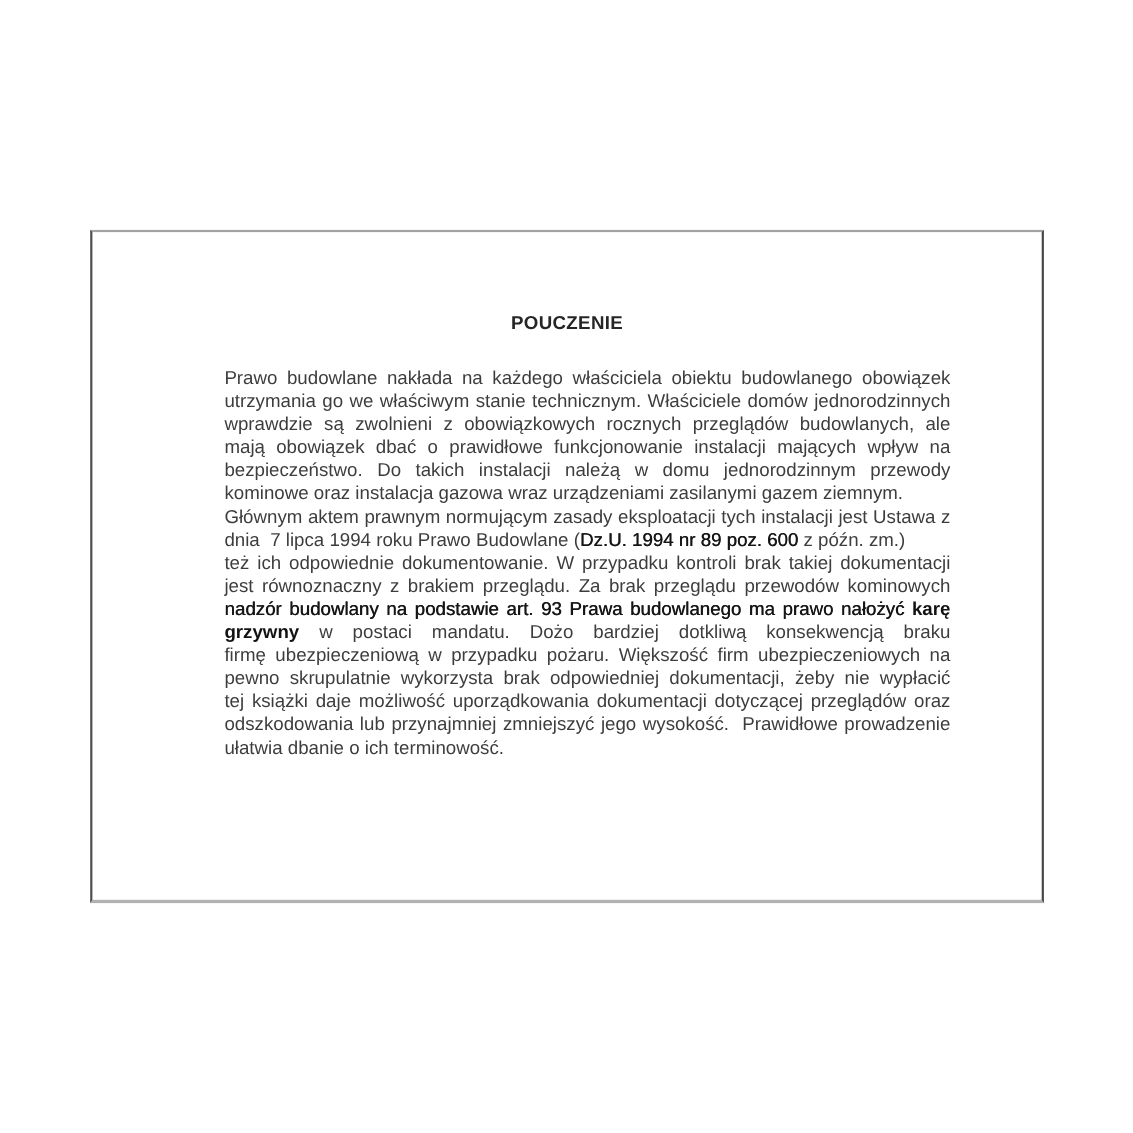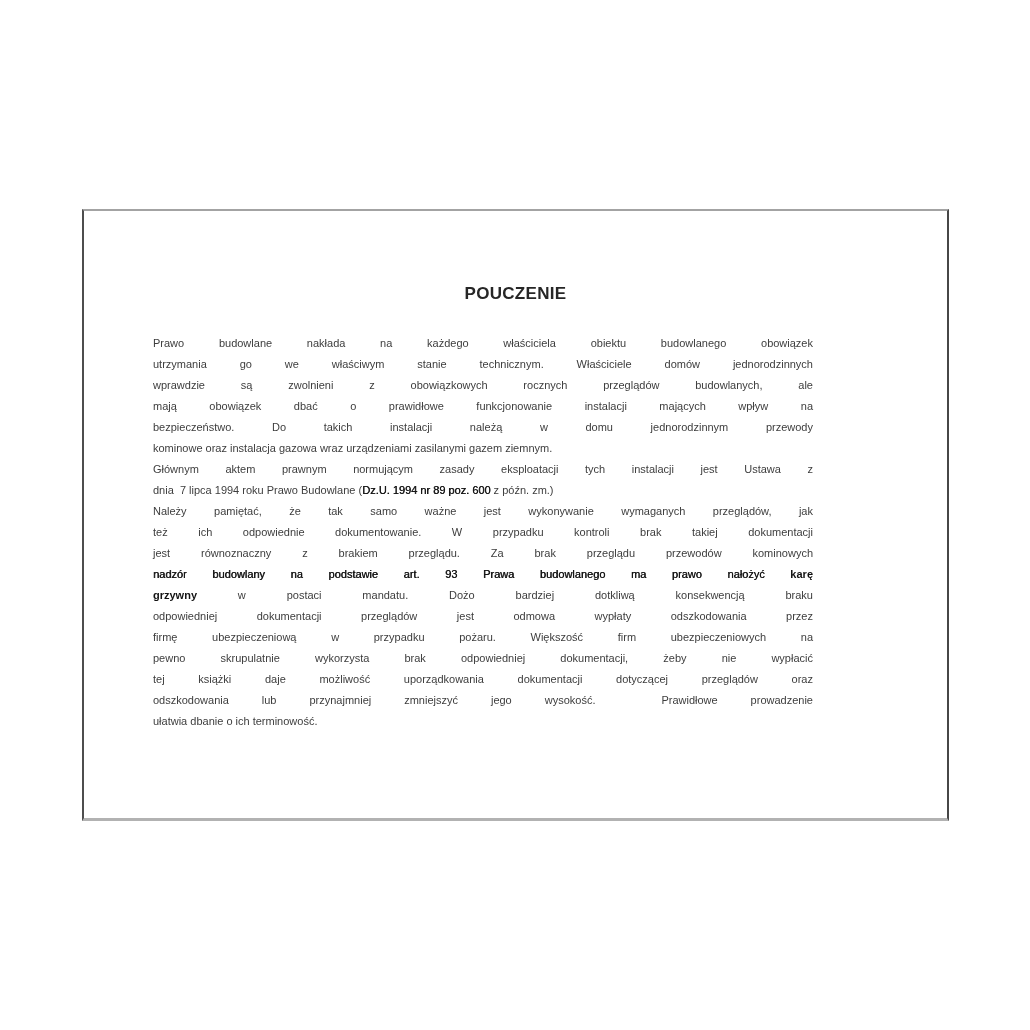--- a/index.html
+++ b/index.html
@@ -28,23 +28,23 @@
   }
   .doc-title {
     margin-top: 72px;
     text-align: center;
     font-size: 17px;
     font-weight: bold;
     line-height: 21px;
     letter-spacing: 0.3px;
   }
   .body-text {
-    margin: 29px 0 0 69px;
+    margin: 29px 0 0 120px;
     width: 660px;
-    font-size: 11px;
+    font-size: 17px;
     line-height: 21px;
   }
   .line {
     text-align: justify;
     text-align-last: justify;
   }
   .line.lastline {
     text-align-last: left;
   }
   .seg-normal { font-weight: normal; }
@@ -58,25 +58,23 @@
   <div class="doc-title" style="color: rgb(38, 38, 38);">POUCZENIE</div>
   <div class="body-text" style="color: rgb(61, 61, 61);">
       <div class="line"><span class="seg-normal">Prawo budowlane nakłada na każdego właściciela obiektu budowlanego obowiązek</span></div>
       <div class="line"><span class="seg-normal">utrzymania go we właściwym stanie technicznym. Właściciele domów jednorodzinnych</span></div>
       <div class="line"><span class="seg-normal">wprawdzie są zwolnieni z obowiązkowych rocznych przeglądów budowlanych, ale</span></div>
       <div class="line"><span class="seg-normal">mają obowiązek dbać o prawidłowe funkcjonowanie instalacji mających wpływ na</span></div>
       <div class="line"><span class="seg-normal">bezpieczeństwo. Do takich instalacji należą w domu jednorodzinnym przewody</span></div>
       <div class="line lastline"><span class="seg-normal">kominowe oraz instalacja gazowa wraz urządzeniami zasilanymi gazem ziemnym.</span></div>
       <div class="line"><span class="seg-normal">Głównym aktem prawnym normującym zasady eksploatacji tych instalacji jest Ustawa z</span></div>
       <div class="line lastline"><span class="seg-normal">dnia&nbsp; 7 lipca 1994 roku Prawo Budowlane (</span><span class="seg-emphasis" style="color: rgb(22, 22, 22);">Dz.U. 1994 nr 89 poz. 600</span><span class="seg-normal"> z późn. zm.)</span></div>
-      <div class="line"><span class="seg-normal">Należy pamiętać, że tak samo ważne jest wykonywanie wymaganych przeglądów, jak</span></div>
       <div class="line"><span class="seg-normal">też ich odpowiednie dokumentowanie. W przypadku kontroli brak takiej dokumentacji</span></div>
       <div class="line"><span class="seg-normal">jest równoznaczny z brakiem przeglądu. Za brak przeglądu przewodów kominowych</span></div>
       <div class="line"><span class="seg-emphasis" style="color: rgb(22, 22, 22);">nadzór budowlany na podstawie art. 93 Prawa budowlanego ma prawo nałożyć </span><span class="seg-bold" style="color: rgb(18, 18, 18);">karę</span></div>
       <div class="line"><span class="seg-bold" style="color: rgb(18, 18, 18);">grzywny </span><span class="seg-normal">w postaci mandatu. Dożo bardziej dotkliwą konsekwencją braku</span></div>
-      <div class="line"><span class="seg-normal">odpowiedniej dokumentacji przeglądów jest odmowa wypłaty odszkodowania przez</span></div>
       <div class="line"><span class="seg-normal">firmę ubezpieczeniową w przypadku pożaru. Większość firm ubezpieczeniowych na</span></div>
       <div class="line"><span class="seg-normal">pewno skrupulatnie wykorzysta brak odpowiedniej dokumentacji, żeby nie wypłacić</span></div>
       <div class="line"><span class="seg-normal">tej książki daje możliwość uporządkowania dokumentacji dotyczącej przeglądów oraz</span></div>
       <div class="line"><span class="seg-normal">odszkodowania lub przynajmniej zmniejszyć jego wysokość.&nbsp; Prawidłowe prowadzenie</span></div>
       <div class="line lastline"><span class="seg-normal">ułatwia dbanie o ich terminowość.</span></div>
     </div>
 </div>
 
 </body></html>

